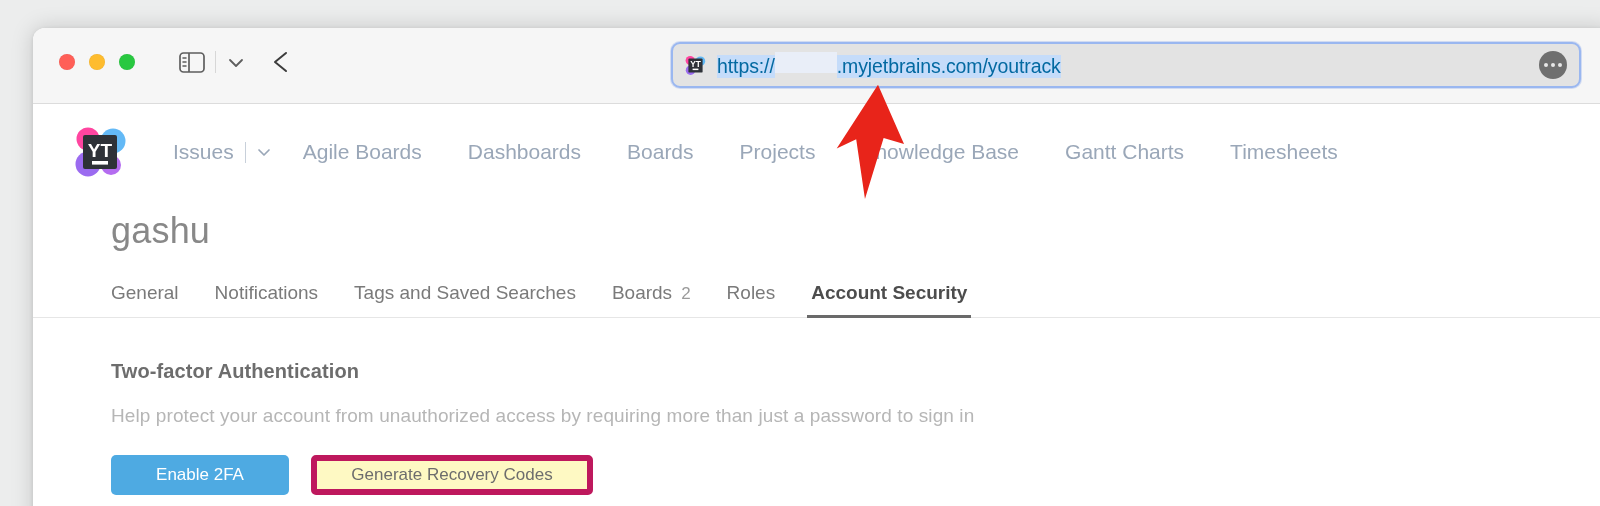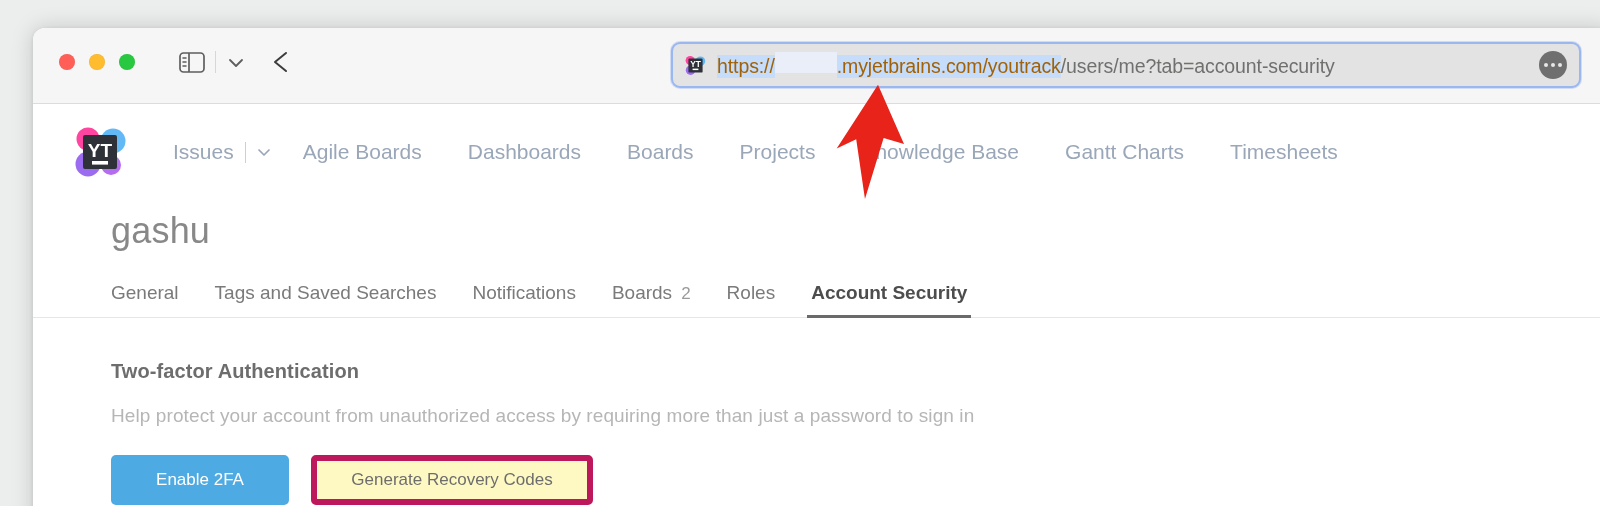--- a/index.html
+++ b/index.html
@@ -114,21 +114,21 @@
     font-size: 19.5px;
     letter-spacing: -0.1px;
     white-space: nowrap;
     overflow: hidden;
     display: flex;
     align-items: baseline;
     flex: 1 1 auto;
   }
   .url-sel {
     background: #c5dcfa;
-    color: #a16207;
+    color: #0369a1;
   }
   .url-redacted {
     background: #e9eef8;
     display: inline-block;
     width: 62px;
     height: 21px;
     vertical-align: middle;
   }
   .url-path {
     color: #70706f;
@@ -270,21 +270,21 @@
     letter-spacing: 0.1px;
   }
 
   
   .btn-row {
     display: flex;
     gap: 22px;
     padding-top: 28px;
   }
   .btn {
-    height: 50px;
+    height: 40px;
     border-radius: 5px;
     font-size: 17px;
     display: flex;
     align-items: center;
     justify-content: center;
     cursor: default;
     padding: 0 20px;
   }
   .btn-primary {
     background: #4eaae2;
@@ -356,21 +356,20 @@
           <rect x="3.4" y="3.4" width="14.2" height="14.2" rx="1.2" fill="#2e3238"></rect>
           <text x="10.5" y="12.2" font-family="'Liberation Sans',sans-serif" font-size="8.4" font-weight="bold" fill="#ffffff" text-anchor="middle">YT</text>
           <rect x="7.6" y="13.6" width="5.8" height="1.5" fill="#ffffff"></rect>
         </svg>
       </span>
 
       <span class="url-text">
         <span class="url-sel">https://</span>
           <span class="url-redacted"></span>
           <span class="url-sel">.myjetbrains.com/youtrack</span>
-          <span class="url-path">/users/me?tab=account-security</span>
       </span>
 
       <span class="url-more">
         <i></i>
         <i></i>
         <i></i>
       </span>
     </div>
   </div>
 
@@ -412,24 +411,24 @@
       </div>
     </div>
 
     <div class="page-title">gashu</div>
 
     <div class="tabs-row">
       <span class="tab">
         <span>General</span>
       </span>
       <span class="tab">
+        <span>Notifications</span>
+      </span>
+      <span class="tab">
         <span>Tags and Saved Searches</span>
-      </span>
-      <span class="tab">
-        <span>Notifications</span>
       </span>
       <span class="tab">
         <span>Boards</span>
         <span class="tab-count">2</span>
       </span>
       <span class="tab">
         <span>Roles</span>
       </span>
       <span class="tab active">
         <span>Account Security</span>

